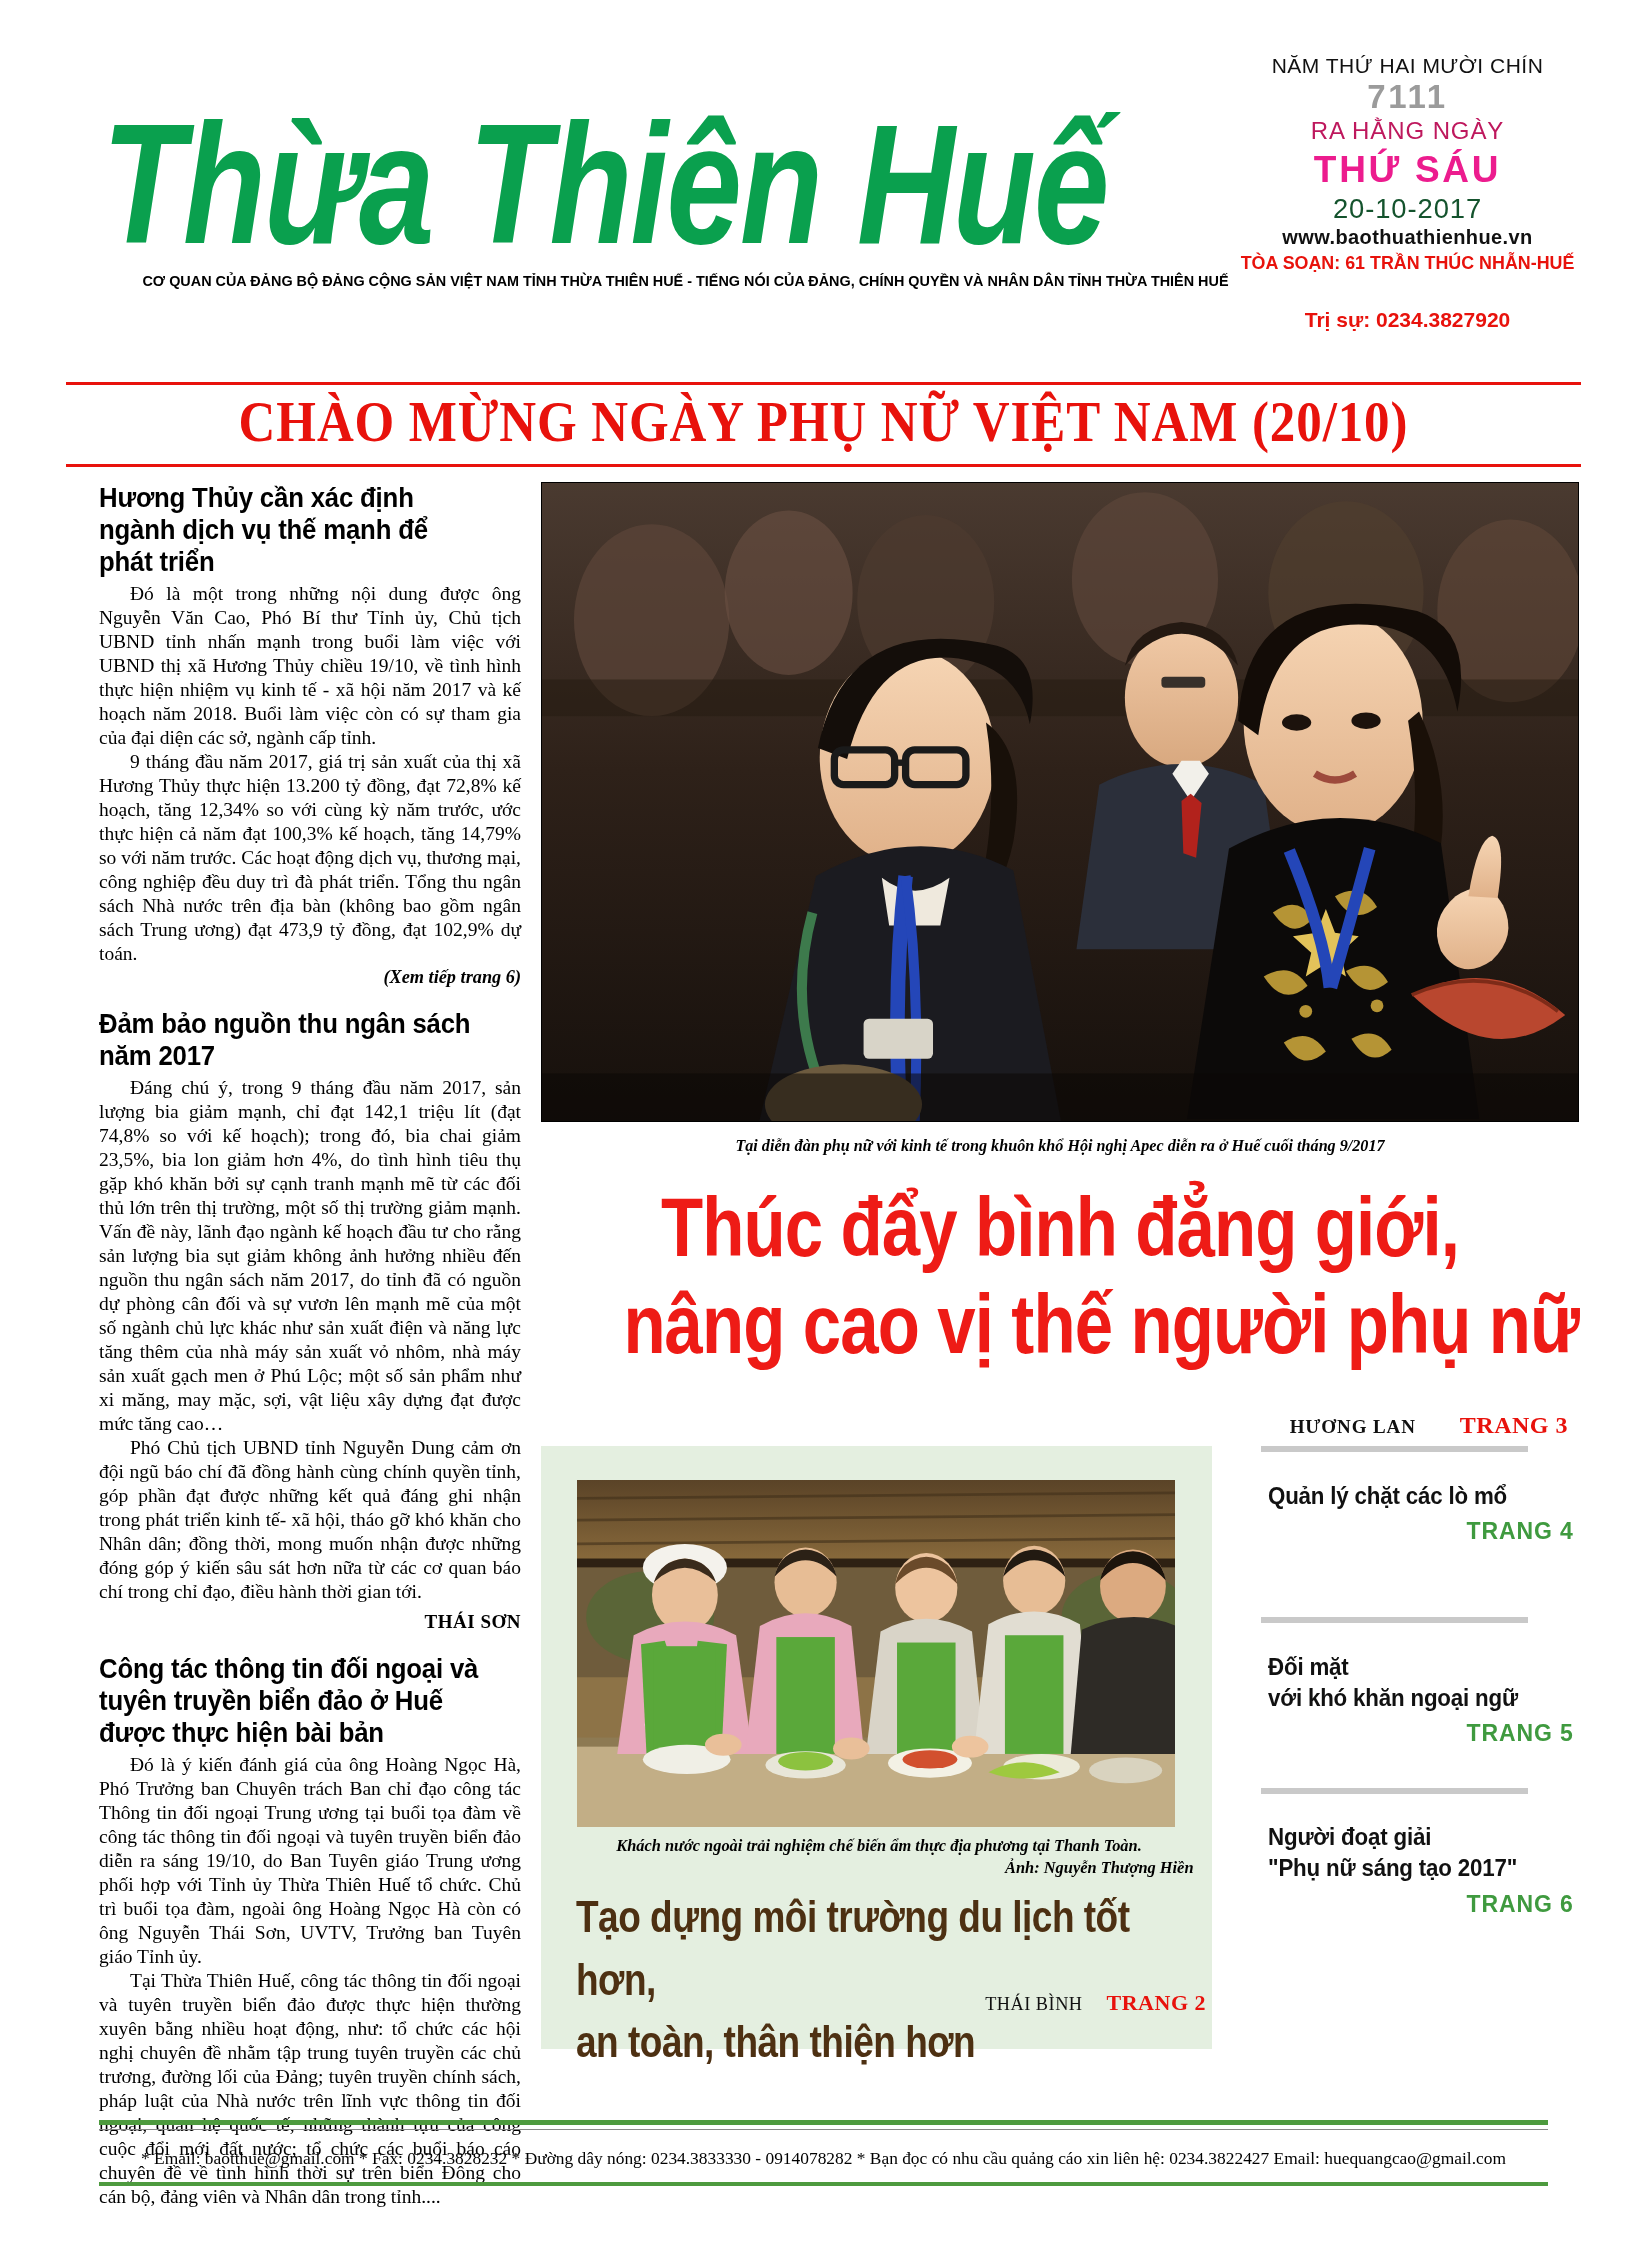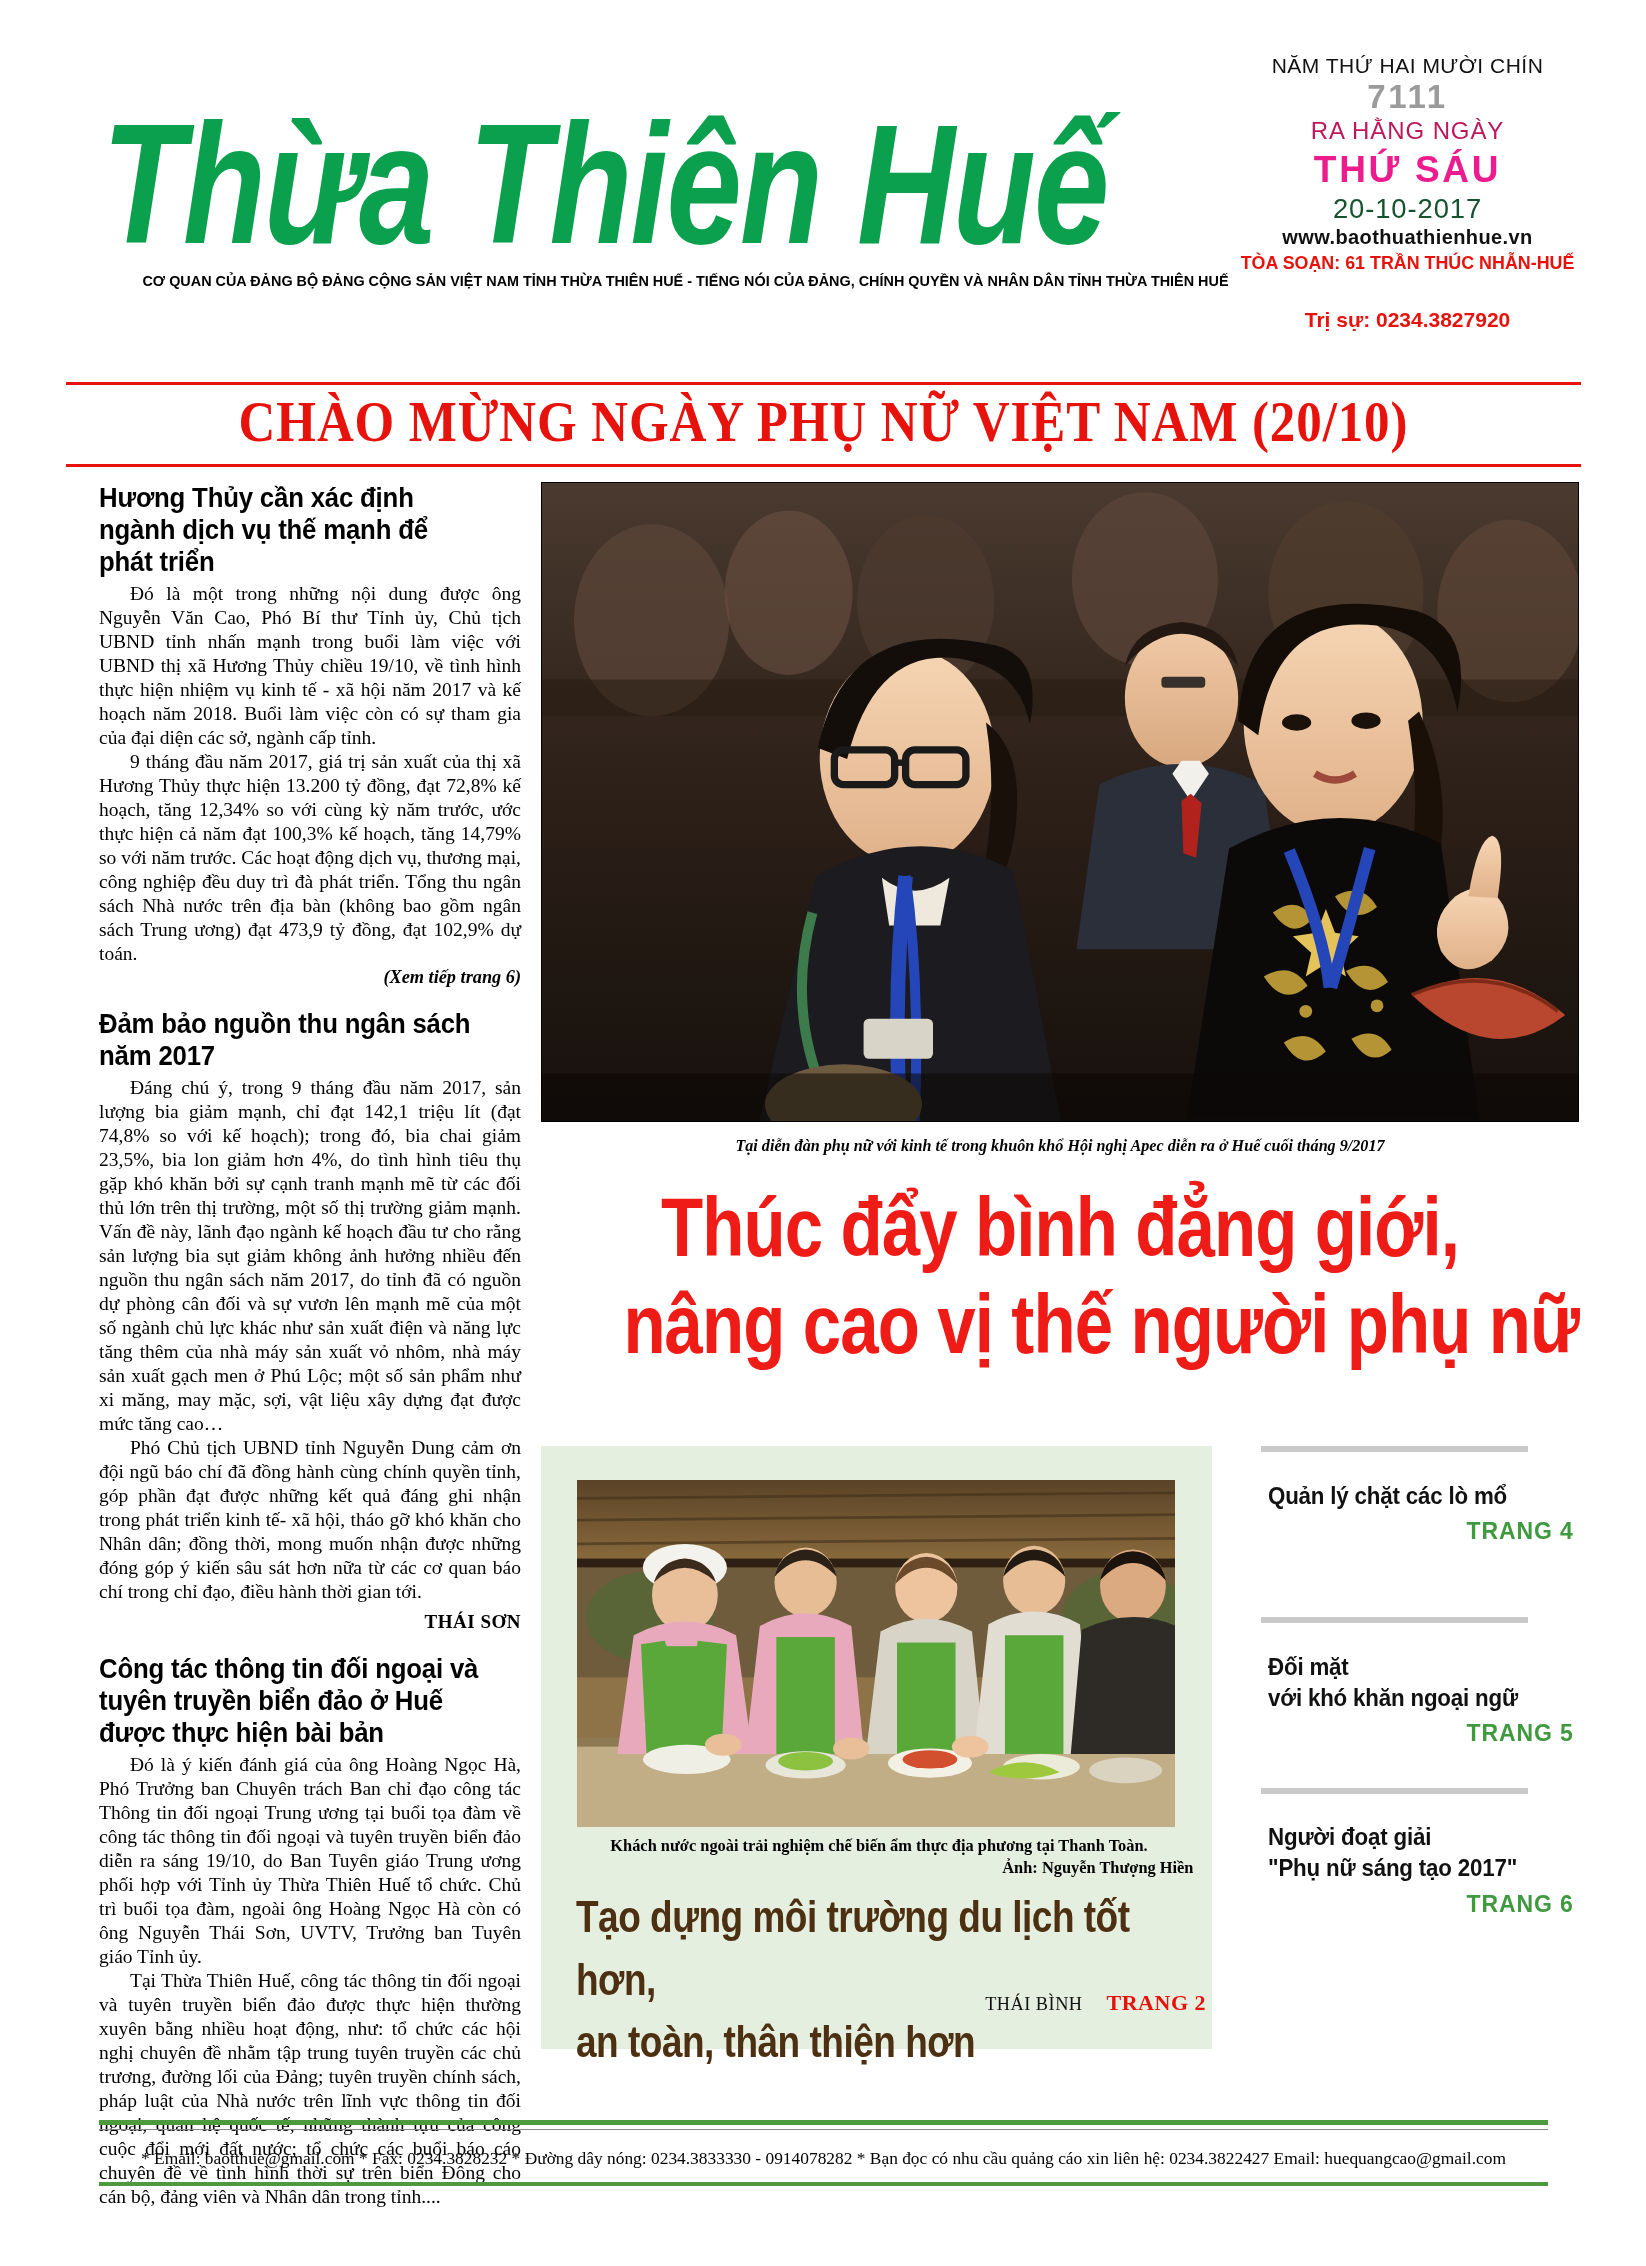--- a/index.html
+++ b/index.html
@@ -283,20 +283,21 @@
     height: 347px;
     overflow: hidden;
     background: #4d6b3a;
   }
   .panel-caption {
     position: absolute;
     left: 559px;
     top: 1835px;
     width: 640px;
     font-family: "Liberation Serif", serif;
+    font-style: italic;
     font-weight: bold;
     font-size: 16.4px;
     line-height: 22px;
     color: #000;
     text-align: center;
   }
   .panel-caption .credit { display: block; text-align: right; padding-right: 5.5px; }
   .panel-headline {
     position: absolute;
     left: 576px;
@@ -545,20 +546,23 @@
       <rect x="0" y="646" width="1134" height="52" fill="#0b0805" opacity="0.55"></rect>
     </svg>
   </div>
 
   <div class="photo-caption">Tại diễn đàn phụ nữ với kinh tế trong khuôn khổ Hội nghị Apec diễn ra ở Huế cuối tháng 9/2017</div>
 
   <div class="big-headline">
     <div>Thúc đẩy bình đẳng giới,</div>
     <div class="bh-line2">nâng cao vị thế người phụ nữ</div>
   </div>
+  <div class="bh-byline">
+    <span class="nm">HƯƠNG LAN</span><span class="pg">TRANG 3</span>
+  </div>
 
   <div class="green-panel"></div>
 
   <div class="panel-photo">
     <svg width="598" height="347" viewBox="0 0 654 380" preserveAspectRatio="none">
       <defs>
         <linearGradient id="roof" x1="0" y1="0" x2="0" y2="1">
           <stop offset="0%" stop-color="#5a4327"></stop>
           <stop offset="100%" stop-color="#8a6b3c"></stop>
         </linearGradient>

